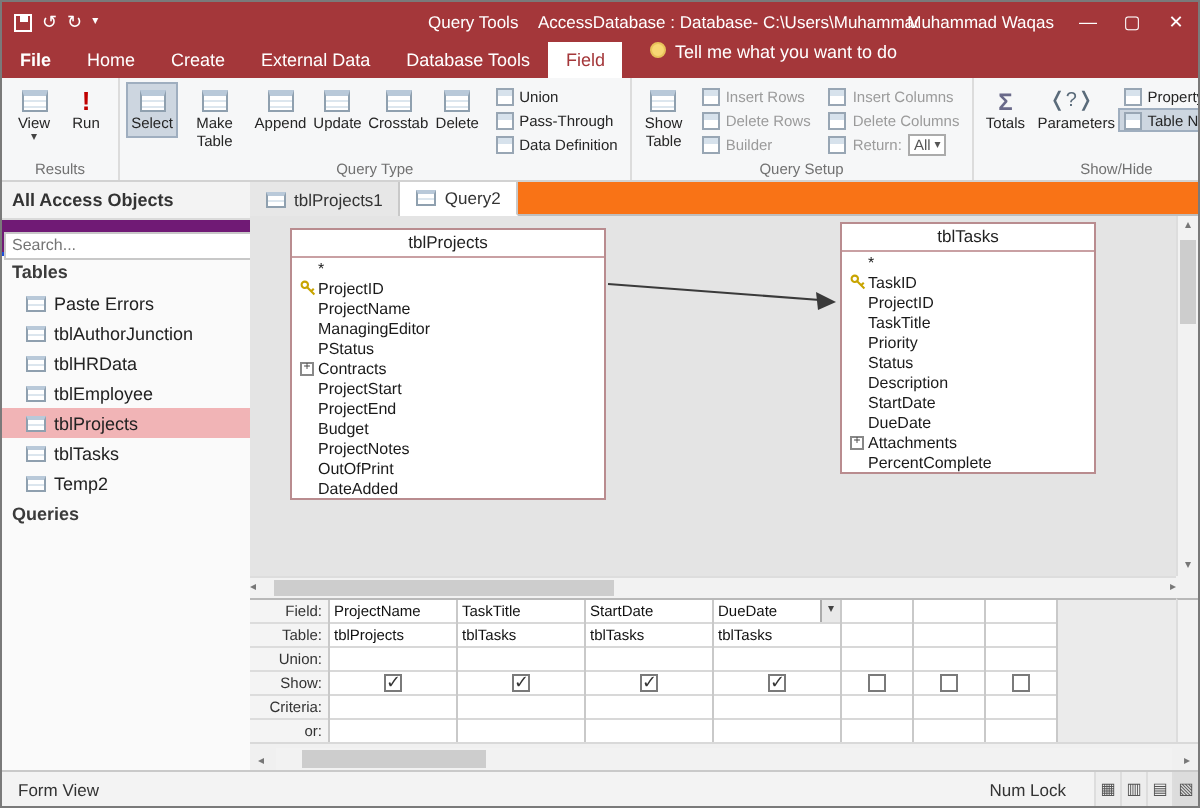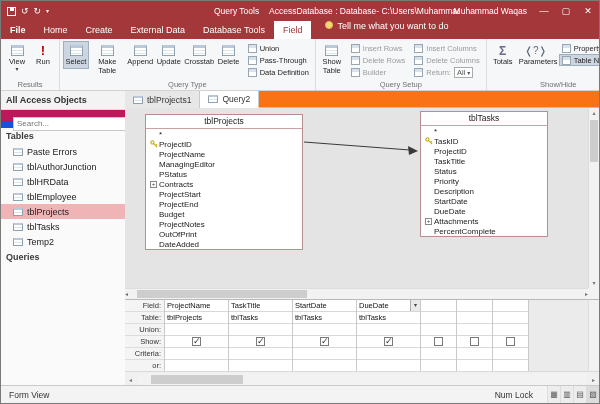--- a/index.html
+++ b/index.html
@@ -46,21 +46,21 @@
   .smallbtn.dis{color:#9b9b9b}
   .smallbtn.active{background:#CDD6E0;border:1px solid #9FAEBF}
   .sico{display:inline-block;width:9px;height:9px;border:1px solid #98a6b4;background:linear-gradient(#d7e2ec 0 3px,#fff 3px)}
   .retbox{display:inline-flex;align-items:center;gap:2px;border:1px solid #ABABAB;background:#fff;padding:0 2px;height:11px;color:#555}
 
   
   .sidebar{position:absolute;left:0;top:90px;width:148px;bottom:18px;background:#FAFAFA;border-right:1px solid #C6C6C6;overflow:hidden}
   .navhead{height:19px;display:flex;align-items:center;padding:0 5px;font-size:9px;font-weight:bold;color:#333;background:#F3F3F3;border-bottom:1px solid #DADADA}
   .navhead .spacer{flex:1}
   .navhead .hgly{font-size:8px;color:#555;margin-left:4px}
-  .searchrow{height:18px;padding:2px 12px;background:#be185d;border-bottom:7px solid #1d4ed8;position:relative}
+  .searchrow{height:18px;padding:2px 1px;background:#701a75;border-bottom:2px solid #1d4ed8;position:relative}
   .search{width:100%;height:14px;border:1px solid #C8C8C8;font-size:8px;padding:0 14px 0 3px;font-family:"Liberation Sans",sans-serif;color:#444;background:#fff}
   .magsvg{position:absolute;right:6px;top:5px}
   .navsec{height:16px;display:flex;align-items:center;padding:0 5px;font-size:9px;color:#3b3b3b;font-weight:bold}
   .navsec .chev{margin-left:auto;font-size:7px;color:#777}
   .navitem{height:15px;display:flex;align-items:center;gap:4px;padding-left:12px;font-size:9px;color:#222;white-space:nowrap;overflow:hidden}
   .navitem.sel{background:#F1B4B6}
 
   
   .doctabs{position:absolute;left:124px;top:90px;right:0;height:17px;background:#f97316;border-bottom:1px solid #BEBEBE;display:flex}
   .dtab{display:inline-flex;align-items:center;gap:4px;height:17px;padding:0 8px;font-size:8.5px;color:#333;background:#E7E7E7;border-right:1px solid #C9C9C9}
@@ -441,25 +441,25 @@
       <div class="frow">
           <span class="fico"></span>
           <span>ProjectID</span>
         </div>
       <div class="frow">
           <span class="fico"></span>
           <span>TaskTitle</span>
         </div>
       <div class="frow">
           <span class="fico"></span>
+          <span>Priority</span>
+        </div>
+      <div class="frow">
+          <span class="fico"></span>
           <span>Status</span>
-        </div>
-      <div class="frow">
-          <span class="fico"></span>
-          <span>Priority</span>
         </div>
       <div class="frow">
           <span class="fico"></span>
           <span>Description</span>
         </div>
       <div class="frow">
           <span class="fico"></span>
           <span>StartDate</span>
         </div>
       <div class="frow">

